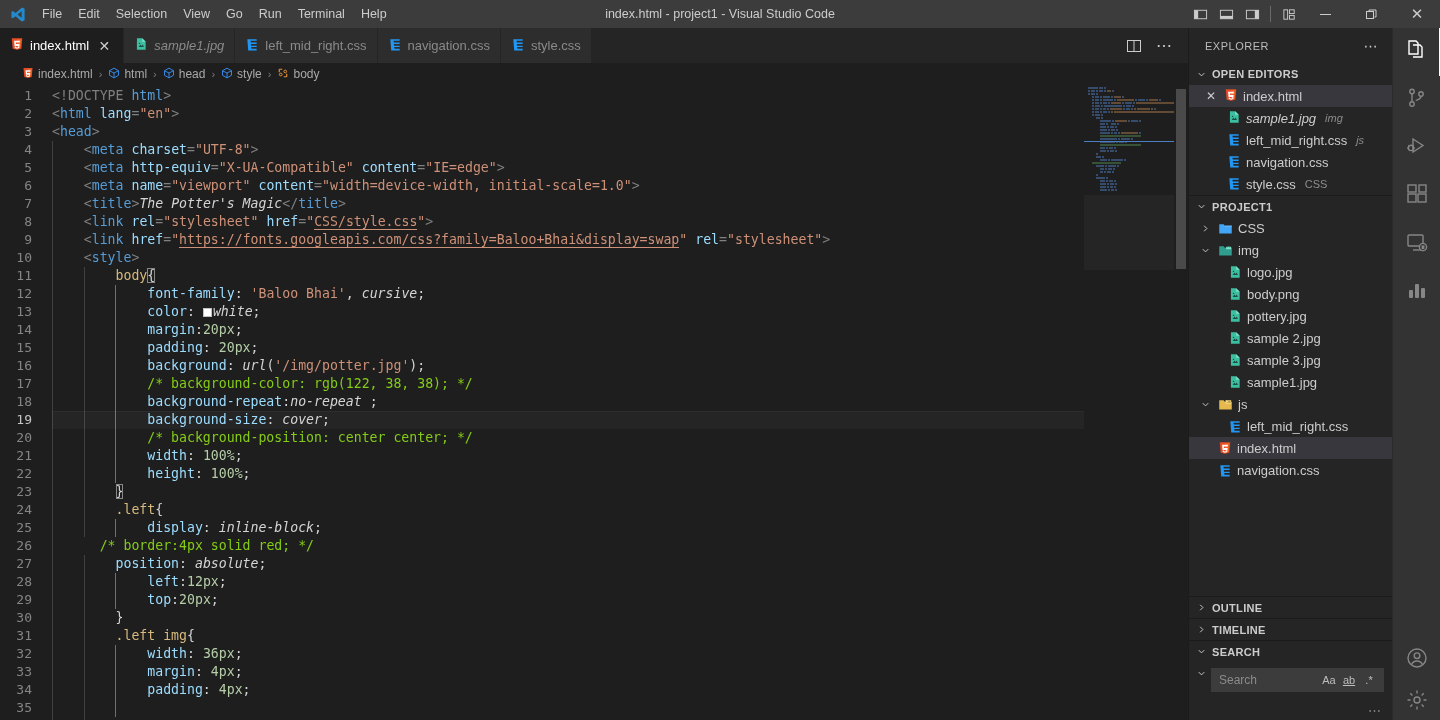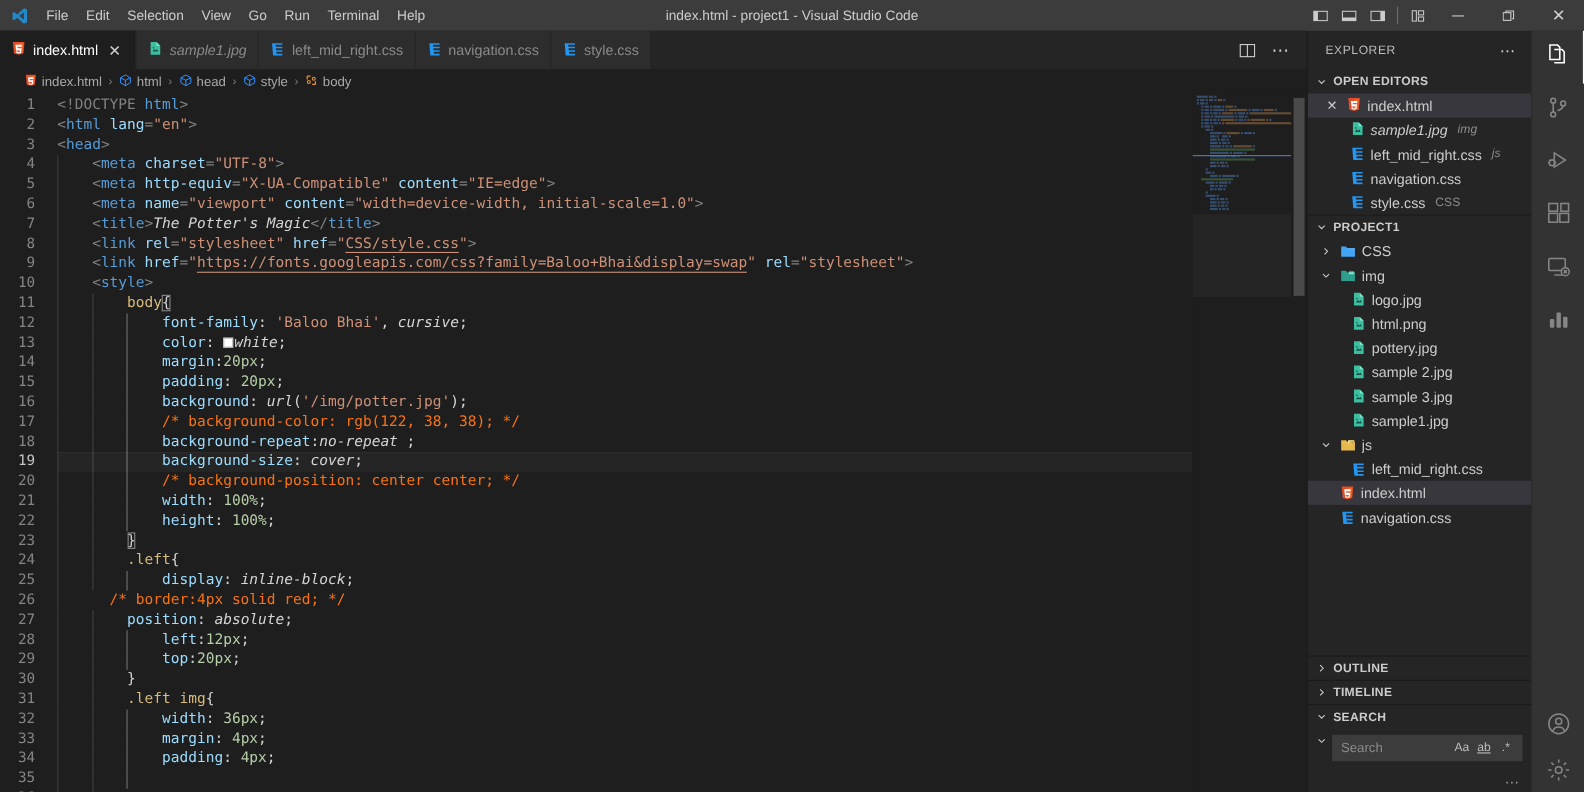--- a/index.html
+++ b/index.html
@@ -84,21 +84,21 @@
   .codeline.cur::after {
     content:""; position:absolute; left:0; right:0; top:0; height:1px; background: rgba(255,255,255,0.04);
   }
 
   
   .t-tag   { color: #569cd6; }
   .t-ang   { color: #808080; }
   .t-attr  { color: #9cdcfe; }
   .t-str   { color: #ce9178; }
   .t-txt   { color: #d4d4d4; font-style: italic; }
-  .t-com   { color: #f97316; }
+  .t-com   { color: #84cc16; }
   .t-sel   { color: #d7ba7d; }
   .t-prop  { color: #9cdcfe; }
   .t-val   { color: #ce9178; }
   .t-num   { color: #b5cea8; }
   .t-punc  { color: #d4d4d4; }
   .t-url   { color: #ce9178; border-bottom: 1px solid #ce9178; }
   .swatch { display:inline-block; width:9px; height:9px; background:#ffffff; border:1px solid #c0c0c0;
             vertical-align: -1px; margin-right:1px; }
   .brmatch { outline: 1px solid #888888; outline-offset: -1px; }
 
@@ -801,21 +801,21 @@
           <div class="trow" style="padding-left: 18px;">
             <span style="width: 16px;"></span>
             <span style="display: flex;">
               <svg width="14" height="14" viewBox="0 0 24 24">
                 <path d="M5 2h9l6 6v14H5V2z" fill="#3bbfa0"></path>
                 <path d="M14 2l6 6h-6V2z" fill="#7fe0c8"></path>
                 <path d="M8 17l3-4 2 2.5 2-2.5 2 4H8z" fill="#1e4d44"></path>
                 <circle cx="9.5" cy="11" r="1.2" fill="#1e4d44"></circle>
               </svg>
             </span>
-            <span class="name">html.png</span>
+            <span class="name">body.png</span>
           </div>
           <div class="trow" style="padding-left: 18px;">
             <span style="width: 16px;"></span>
             <span style="display: flex;">
               <svg width="14" height="14" viewBox="0 0 24 24">
                 <path d="M5 2h9l6 6v14H5V2z" fill="#3bbfa0"></path>
                 <path d="M14 2l6 6h-6V2z" fill="#7fe0c8"></path>
                 <path d="M8 17l3-4 2 2.5 2-2.5 2 4H8z" fill="#1e4d44"></path>
                 <circle cx="9.5" cy="11" r="1.2" fill="#1e4d44"></circle>
               </svg>

